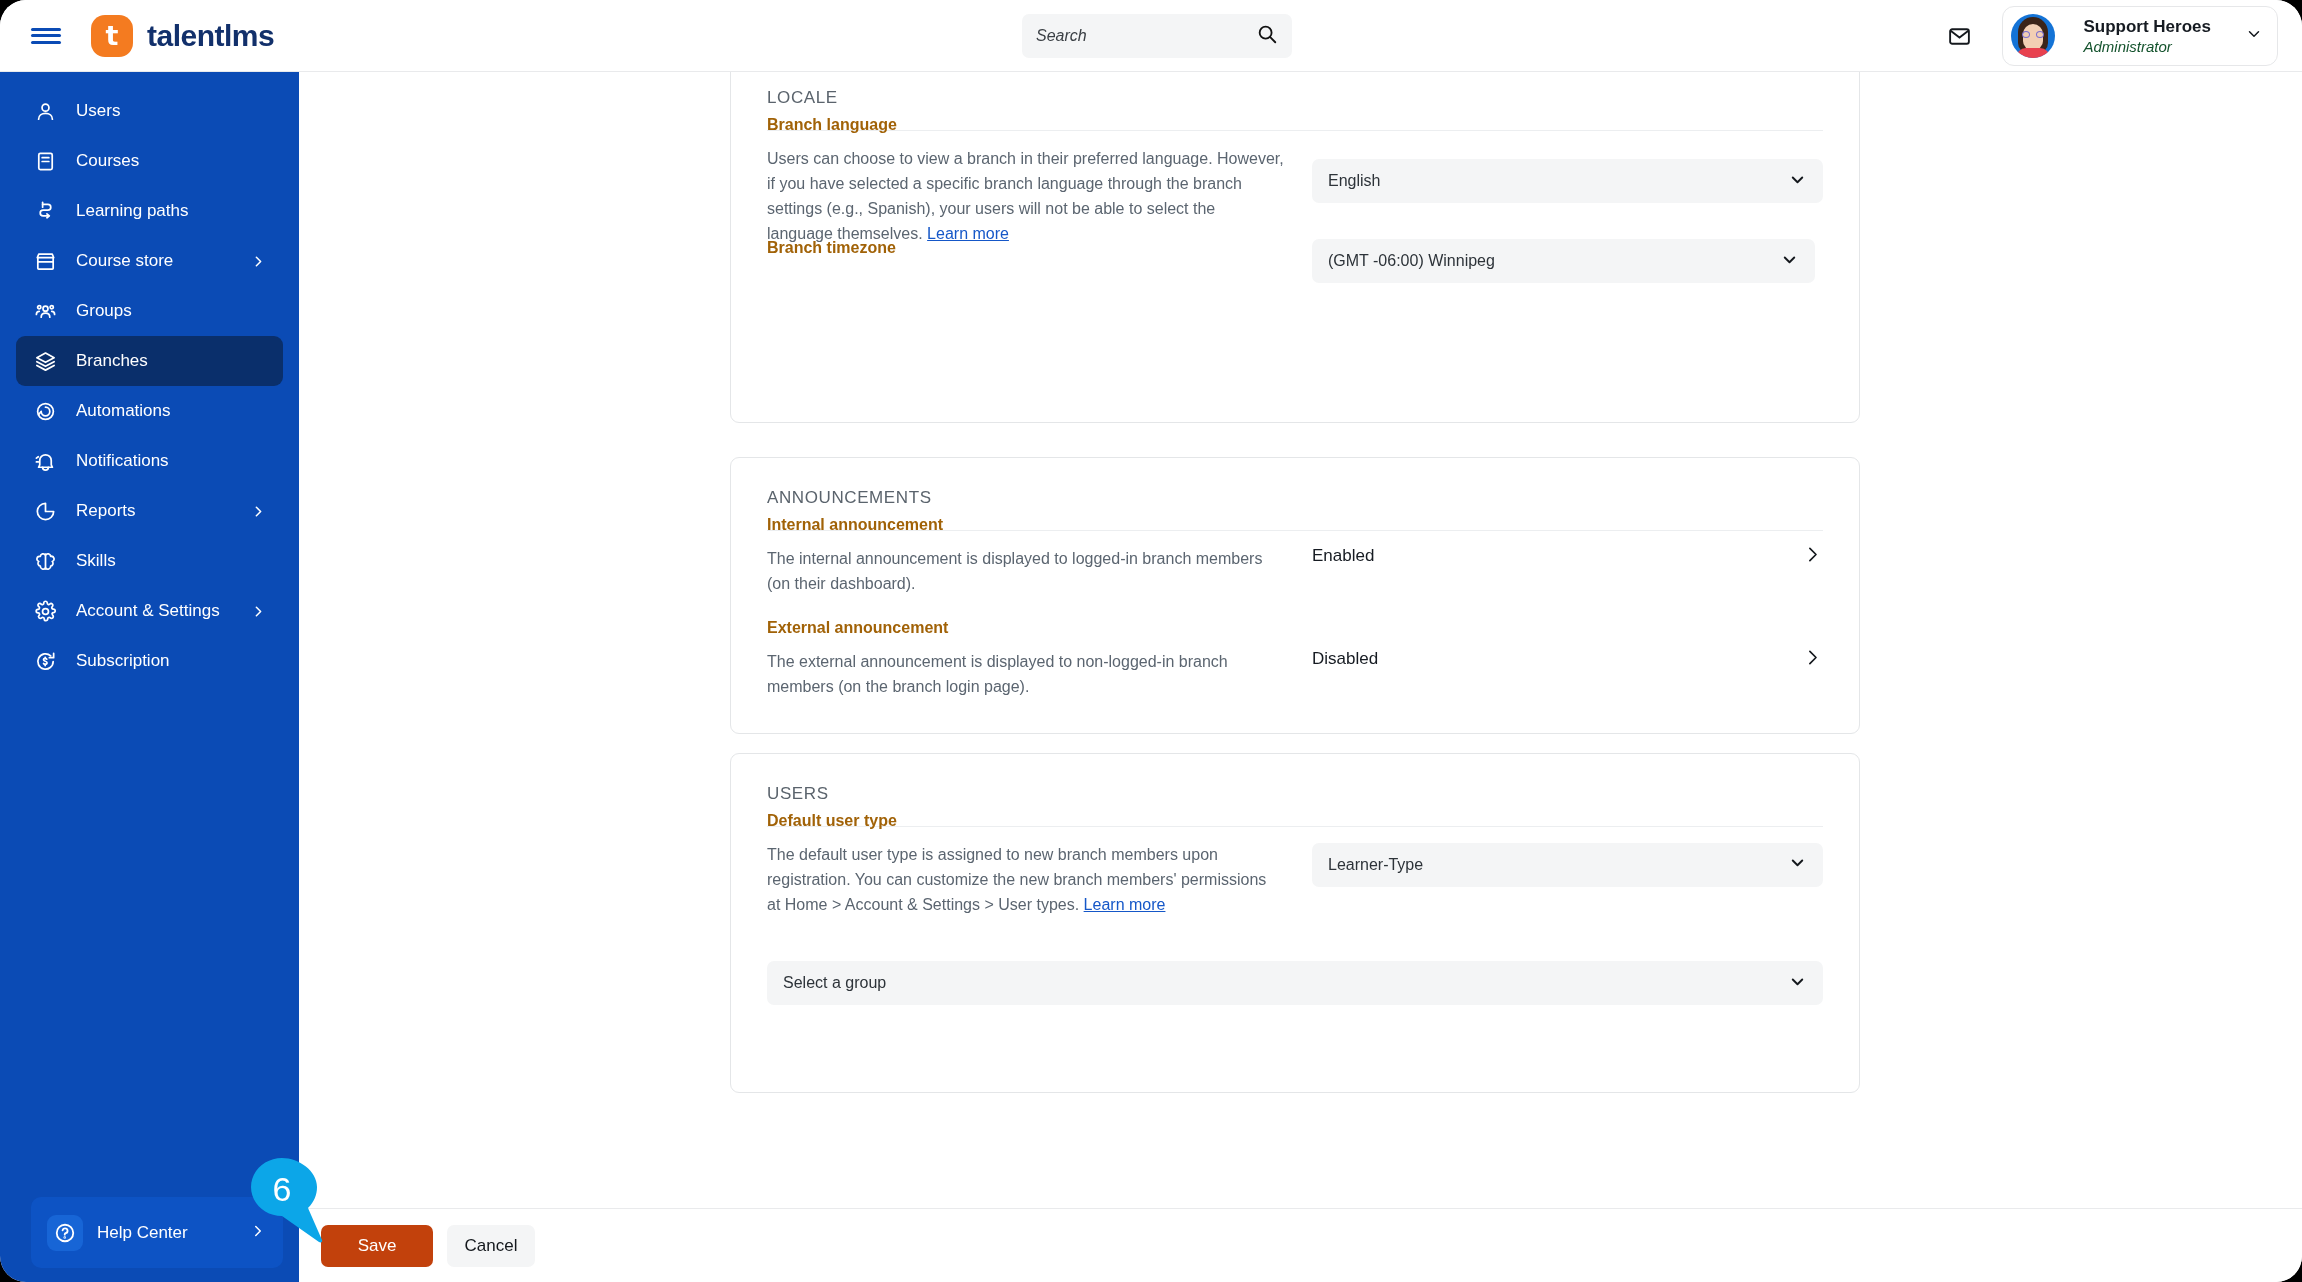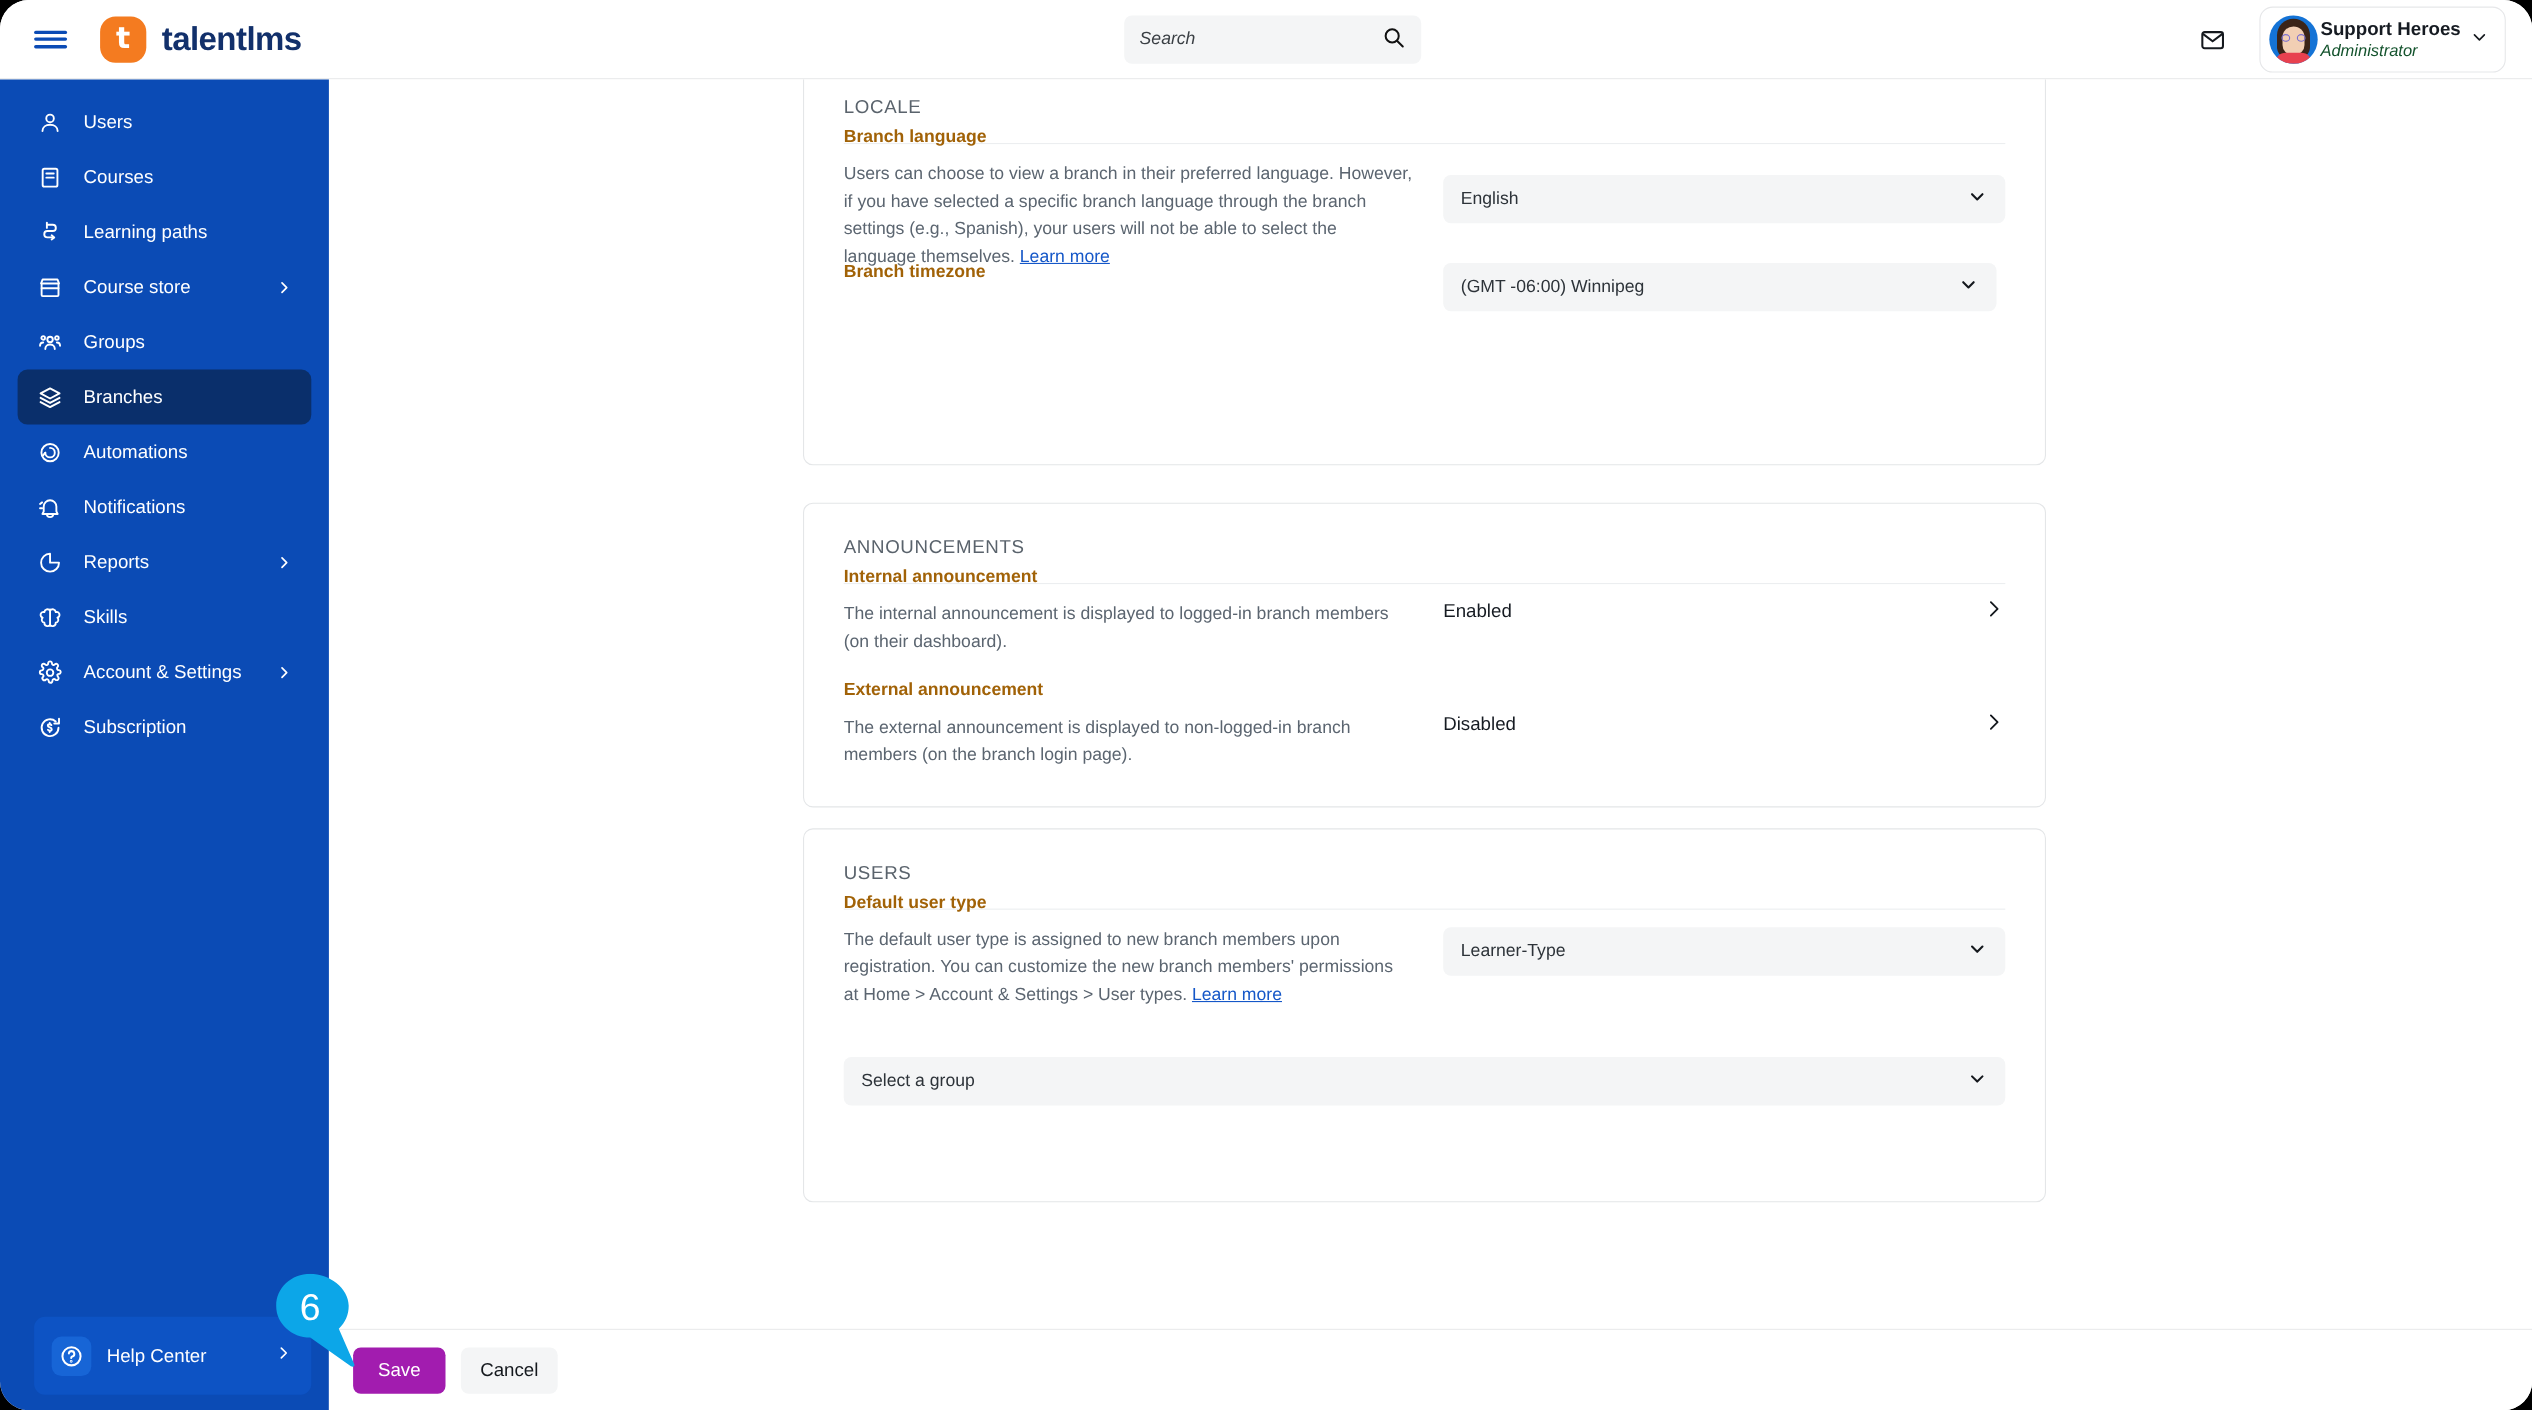--- a/index.html
+++ b/index.html
@@ -48,21 +48,21 @@
   }
   .searchbox input {
     flex: 1; border: none; outline: none; background: transparent;
     font-family: "Liberation Sans", sans-serif; font-size: 16px;
     font-style: italic; color: #2b2f33;
   }
   .searchbox input::placeholder { color: #3a3f44; font-style: italic; opacity: 1; }
   .topright { position: absolute; right: 24px; top: 0; height: 72px; display: flex; align-items: center; }
   .mail-icon { margin-right: 30px; cursor: pointer; display: flex; }
   .userchip {
-    display: flex; align-items: center; gap: 2px;
+    display: flex; align-items: center; gap: 28px;
     padding: 7px 14px 7px 8px; border: 1px solid #e6e7e9; border-radius: 12px;
     cursor: pointer; background: #fff;
   }
   .avatar {
     width: 44px; height: 44px; border-radius: 50%;
     background: #1473d6; position: relative; overflow: hidden; flex: none;
   }
   .av-hair { position:absolute; left:7px; top:3px; width:30px; height:36px; background:#3b2418; border-radius: 15px 15px 10px 10px; }
   .av-face { position:absolute; left:12px; top:10px; width:20px; height:26px; background:#f2cfb4; border-radius: 10px 10px 9px 9px; }
   .av-glass { position:absolute; left:11px; top:17px; width:22px; height:7px; }
@@ -123,21 +123,21 @@
   .status-val { font-size: 17px; color: #161b22; flex: 1; }
 
   
   .bottombar {
     position: absolute; left: 299px; right: 0; bottom: 0; height: 74px;
     background: #fff; border-top: 1px solid #e9eaec;
     display: flex; align-items: center; padding-left: 22px; gap: 14px; z-index: 25;
   }
   .btn { height: 42px; border-radius: 7px; display:flex; align-items:center; justify-content:center;
          font-size: 17px; cursor: pointer; border: none; font-family:"Liberation Sans", sans-serif; }
-  .btn-save { background: #a21caf; color: #fff; width: 84px; }
+  .btn-save { background: #c2410c; color: #fff; width: 112px; }
   .btn-cancel { background: #f4f5f6; color: #14181d; width: 88px; }
 
   
   .pin {
     position: absolute; left: 251px; top: 1158px; width: 72px; height: 86px; z-index: 60;
     pointer-events: none;
   }
   .pin-num {
     position: absolute; left: 0; top: 0; width: 62px; height: 62px;
     display: flex; align-items: center; justify-content: center;

